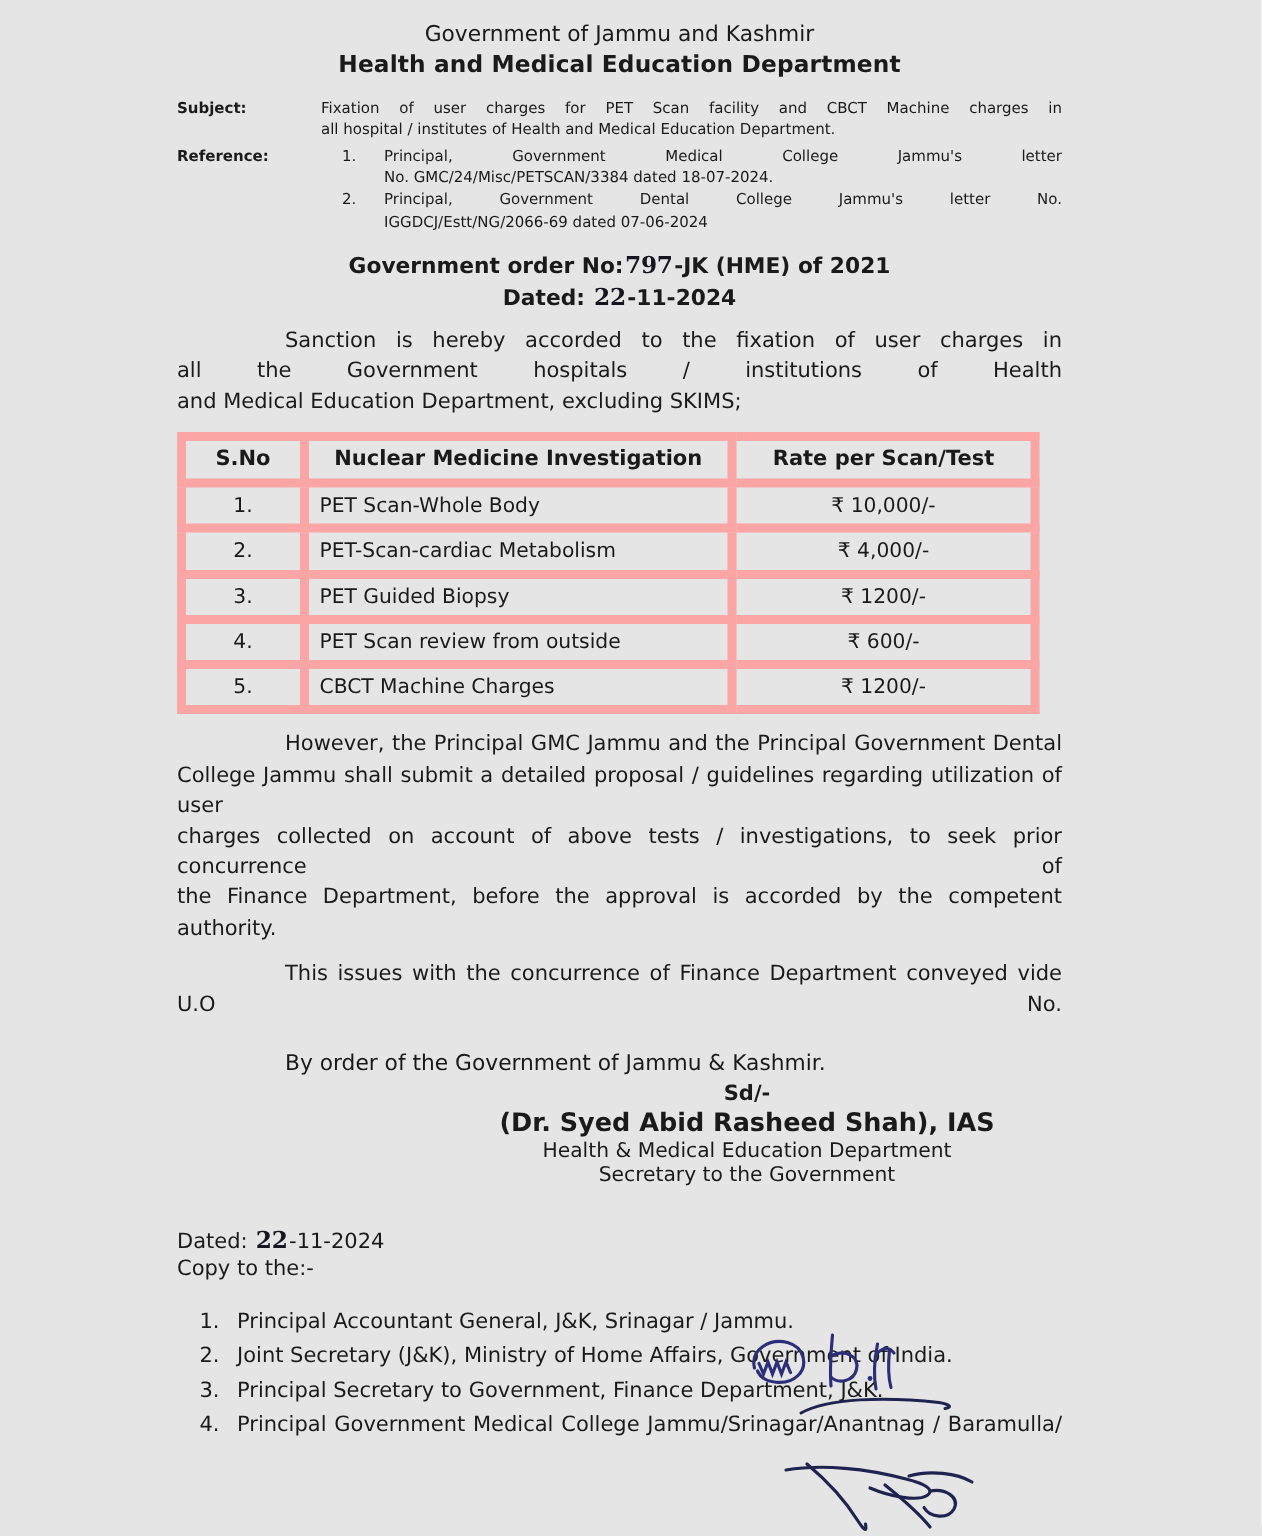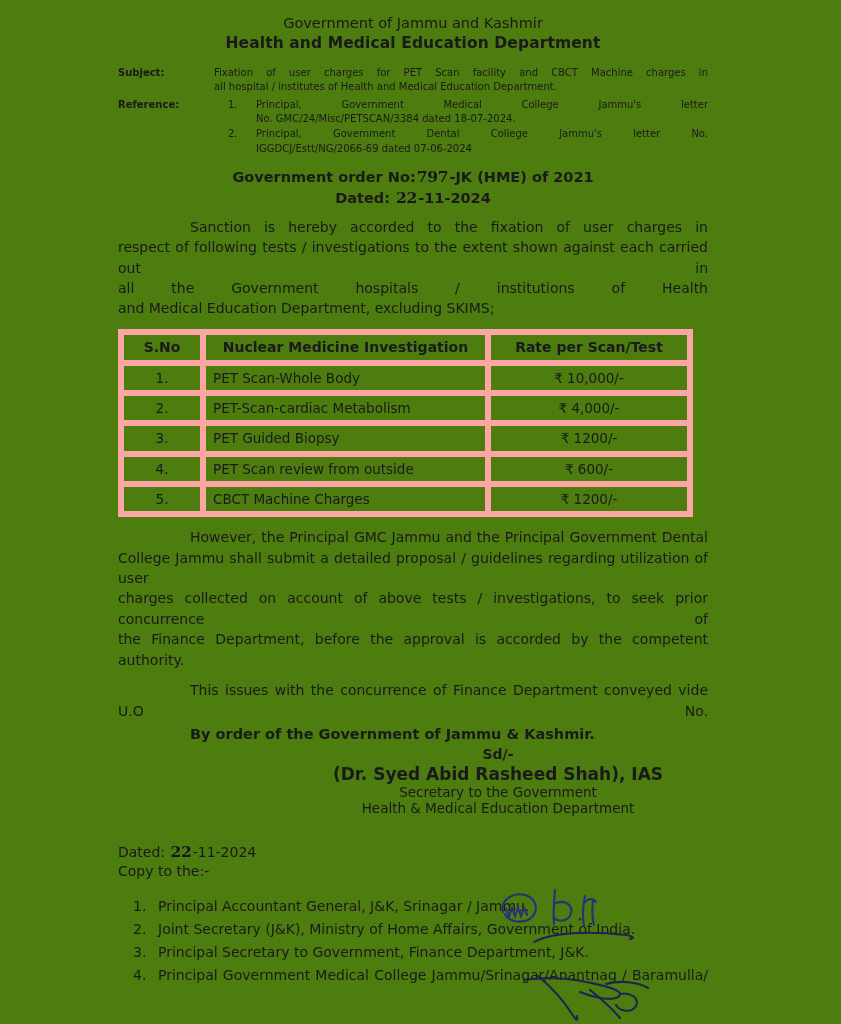--- a/index.html
+++ b/index.html
@@ -4,21 +4,21 @@
 <style>
   html, body {
     margin: 0;
     padding: 0;
     background: #ffffff;
   }
   .page {
     position: relative;
     width: 841px;
     height: 1024px;
-    background: #4d7c0f;
+    background: #e5e5e5;
     font-family: "DejaVu Sans", sans-serif;
     color: #1a1a1a;
     overflow: hidden;
   }
   .inner {
     position: absolute;
     left: 118px;
     top: 14px;
     width: 590px;
   }
@@ -77,21 +77,21 @@
     line-height: 1.5;
   }
   table.rates th { font-weight: bold; text-align: center; font-size: 14px; }
   table.rates td.sno { text-align: center; width: 68px; }
   table.rates td.inv { text-align: left; padding-left: 7px; }
   table.rates td.rate { text-align: center; width: 188px; }
   table.rates col.c1 { width: 68px; }
   table.rates col.c3 { width: 188px; }
 
   
-  .byorder { font-weight: bold; font-size: 14.5px; margin-top: 5px; padding-left: 72px; }
+  .byorder { font-weight: normal; font-size: 14.5px; margin-top: 21px; padding-left: 72px; }
   .sigblock { text-align: center; margin-top: 4px; width: 100%; }
   .sigblock .sd { font-weight: bold; font-size: 14px; }
   .sigblock .nm { font-weight: bold; font-size: 17px; margin-top: 2px; }
   .sigblock .ro { font-size: 13.5px; }
   .sig-right { margin-left: 170px; width: 420px; }
 
   
   .fileline { display: flex; margin-top: 26px; font-size: 14px; align-items: baseline; }
   .fileline .no { flex: 1 1 auto; }
   .fileline .dt { flex: 0 0 auto; padding-right: 14px; }
@@ -153,21 +153,20 @@
     <div class="orderno">
       <span>Government order No:</span><span class="hand">797</span><span>-JK (HME) of 2021</span>
       <span class="dated">
         <span>Dated:</span>
         <span class="hand">22</span><span>-11-2024</span>
       </span>
     </div>
 
     <p class="body sanction">
       <span class="just" style="display:block"><span class="ind"></span><span>Sanction is hereby accorded to the fixation of user charges in</span></span>
-      <span class="just" style="display:block">respect of following tests / investigations to the extent shown against each carried out in</span>
       <span class="stretch" style="display:block">all the Government hospitals / institutions of Health</span>
       <span class="last-left" style="display:block">and Medical Education Department, excluding SKIMS;</span>
     </p>
 
     <table class="rates">
       <colgroup>
           <col class="c1">
           <col class="c2">
           <col class="c3">
         </colgroup>
@@ -216,22 +215,22 @@
 
     <p class="body">
       <span class="just" style="display:block"><span class="ind"></span><span>This issues with the concurrence of Finance Department conveyed vide U.O No.</span></span>
     </p>
 
     <div class="byorder">By order of the Government of Jammu &amp; Kashmir.</div>
 
     <div class="sigblock sig-right">
       <div class="sd">Sd/-</div>
       <div class="nm">(Dr. Syed Abid Rasheed Shah), IAS</div>
+      <div class="ro">Health &amp; Medical Education Department</div>
       <div class="ro">Secretary to the Government</div>
-      <div class="ro">Health &amp; Medical Education Department</div>
     </div>
 
     <div class="fileline">
       <div class="dt">
         <span>Dated:</span>
         <span class="hand">22</span><span>-11-2024</span>
       </div>
     </div>
     <div class="copyto">Copy to the:-</div>
 

